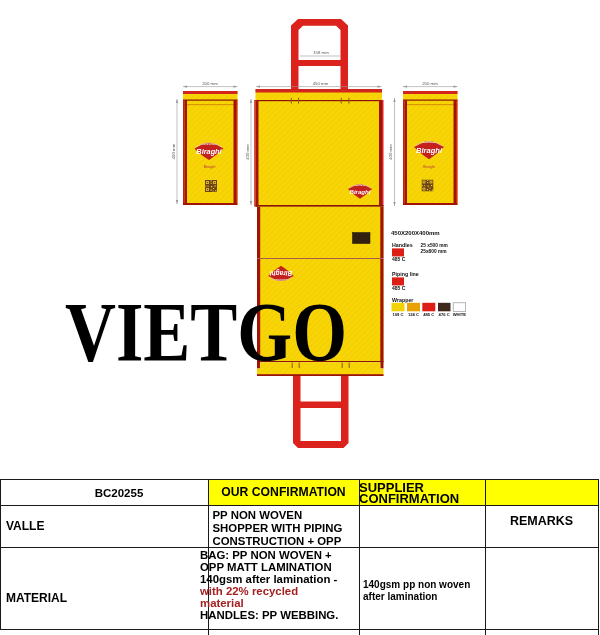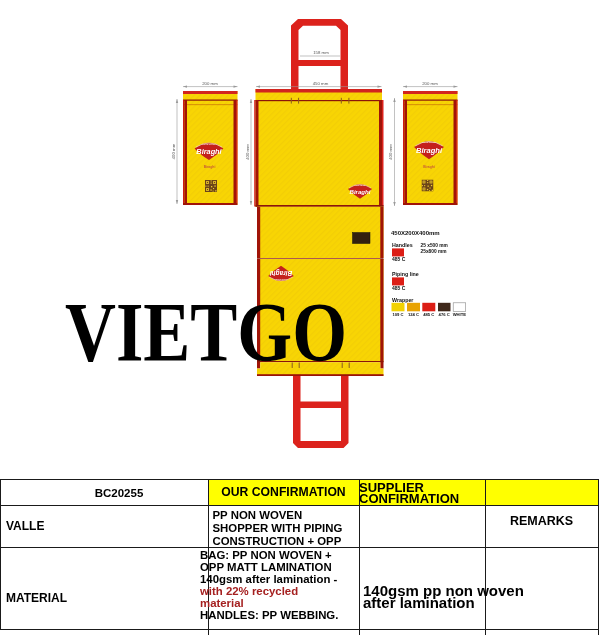--- a/index.html
+++ b/index.html
@@ -245,14 +245,14 @@
   <div class="cell" style="left:485px;top:6px;width:113px;text-align:center;font-size:12.5px;font-weight:bold;margin-top:29px;">REMARKS</div>
 
   <div class="cell" style="left:6px;top:40px;font-size:12px;">VALLE</div>
 
   <div class="cell" style="left:212.5px;top:30px;font-size:11.4px;line-height:13px;">PP NON WOVEN<br>SHOPPER WITH PIPING<br>CONSTRUCTION + OPP</div>
 
   <div class="cell" style="left:6px;top:112px;font-size:12px;">MATERIAL</div>
 
   <div class="cell" style="left:200px;top:69.5px;font-size:11.4px;line-height:12px;">BAG: PP NON WOVEN +<br>OPP MATT LAMINATION<br>140gsm after lamination -<br><b style="color:#A52020">with 22% recycled</b><br><b style="color:#A52020">material</b><br>HANDLES: PP WEBBING.</div>
 
-  <div class="cell" style="left:363px;top:100px;font-size:15px;line-height:12px;margin-top:6px;">140gsm pp non woven<br>after lamination</div>
+  <div class="cell" style="left:363px;top:100px;font-size:10px;line-height:12px;">140gsm pp non woven<br>after lamination</div>
 </div>
 
 </body></html>

